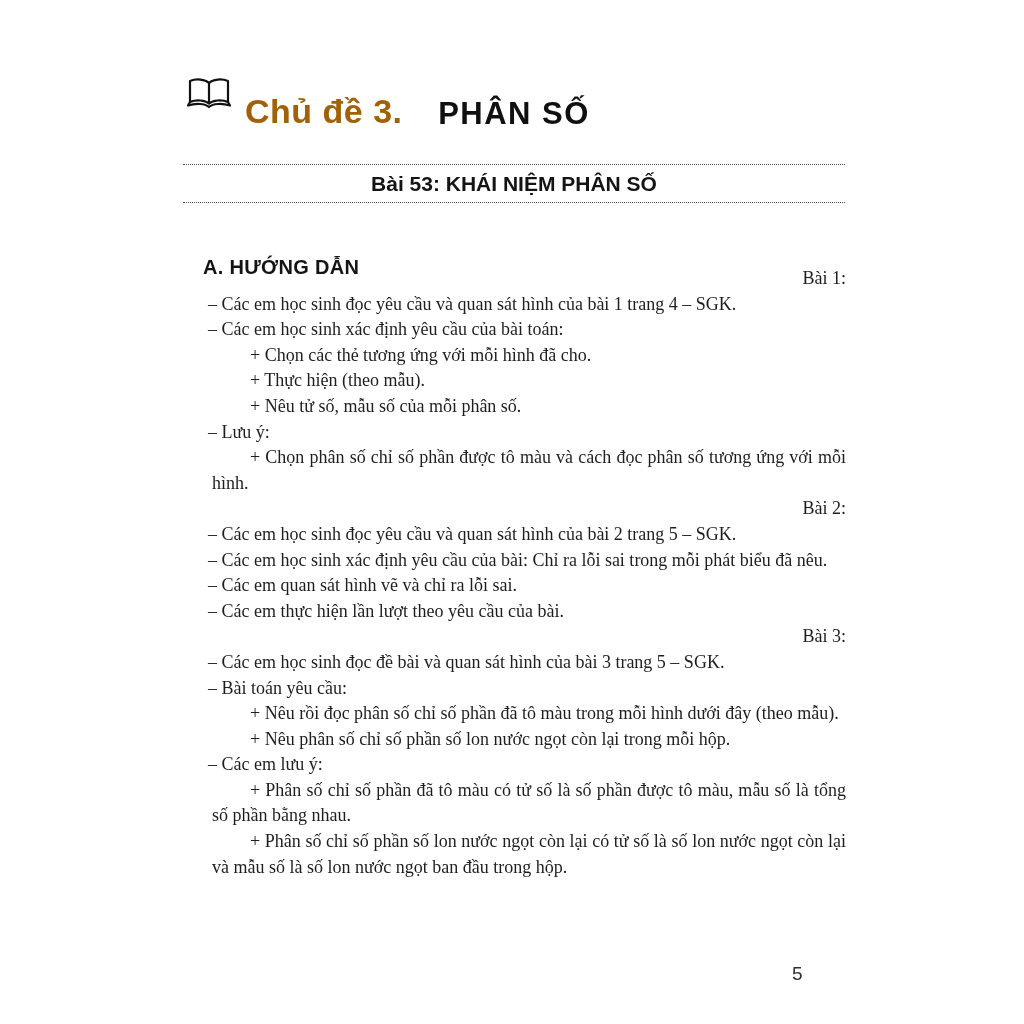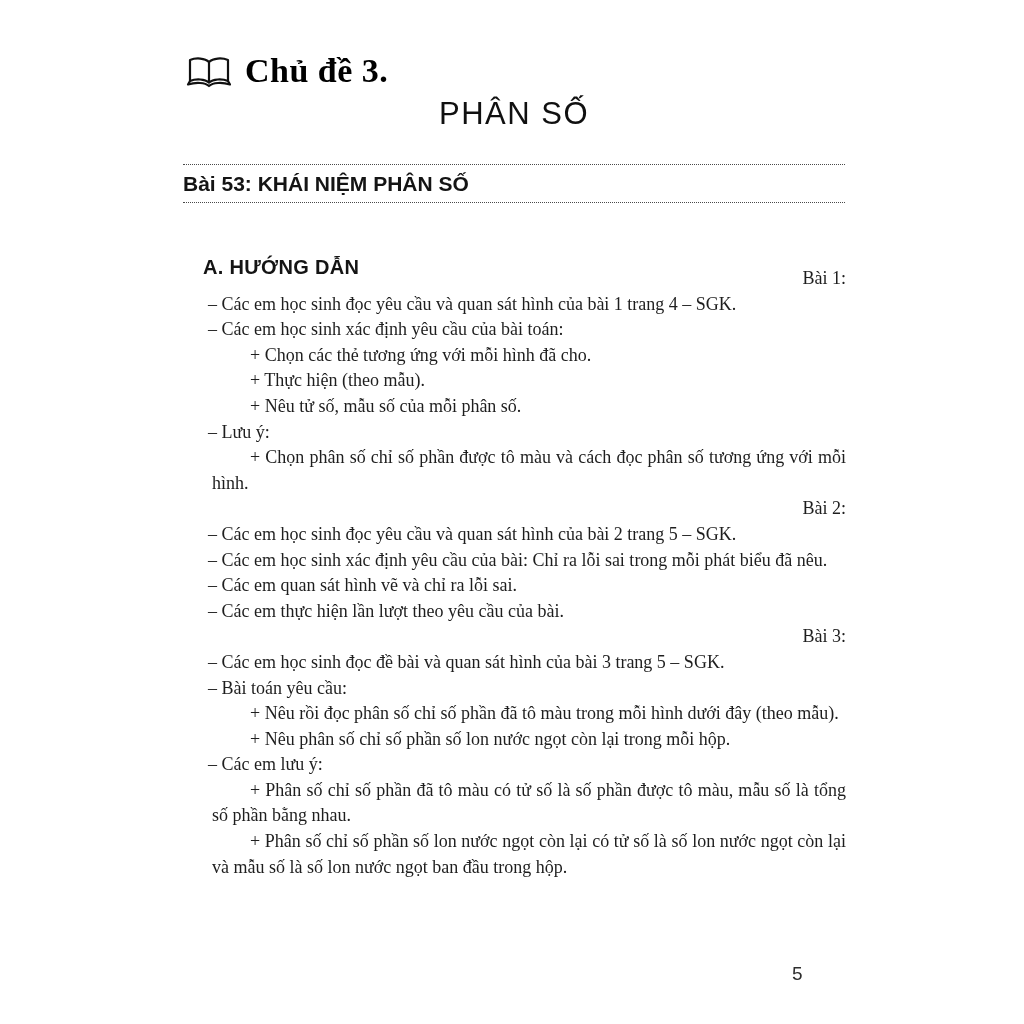--- a/index.html
+++ b/index.html
@@ -13,37 +13,37 @@
     width: 1024px; height: 1024px;
     background: #ffffff;
     color: #1f1f1f;
   }
   .chapter-row {
     position: absolute; left: 186px; top: 52px;
     display: flex; align-items: center; gap: 13px;
   }
   .book-icon { display: inline-flex; margin-top: 2px; }
   .chapter-label {
-    font-family: Liberation Serif, serif;
+    font-family: Liberation Sans, sans-serif;
     font-weight: 700; font-size: 34px; letter-spacing: .5px;
-    color: #000000; white-space: nowrap;
+    color: #a16207; white-space: nowrap; margin-top: 40px;
   }
   .page-title {
     position: absolute; left: 180px; top: 96px; width: 668px; margin: 0;
     text-align: center;
     font-family: "Liberation Sans", sans-serif;
-    font-weight: 400; font-size: 31px; letter-spacing: 1.5px;
+    font-weight: 700; font-size: 31px; letter-spacing: 1.5px;
     color: #101010;
   }
   .lesson-box {
     position: absolute; left: 183px; top: 164px; width: 662px;
     border-top: 1px dotted #4a4a4a;
     border-bottom: 1px dotted #4a4a4a;
     padding: 7px 0 6px;
-    text-align: left;
+    text-align: center;
     font-family: "Liberation Sans", sans-serif;
     font-weight: 700; color: #141414;
   }
   .lesson-title { font-size: 21px; }
   .lesson-subtitle { font-size: 17px; margin-top: 4px; }
   .section-heading {
     position: absolute; left: 186px; top: 239px; margin: 17px;
     font-family: "Liberation Sans", sans-serif;
     font-weight: 700; font-size: 20px; color: #141414;
     letter-spacing: .3px;

